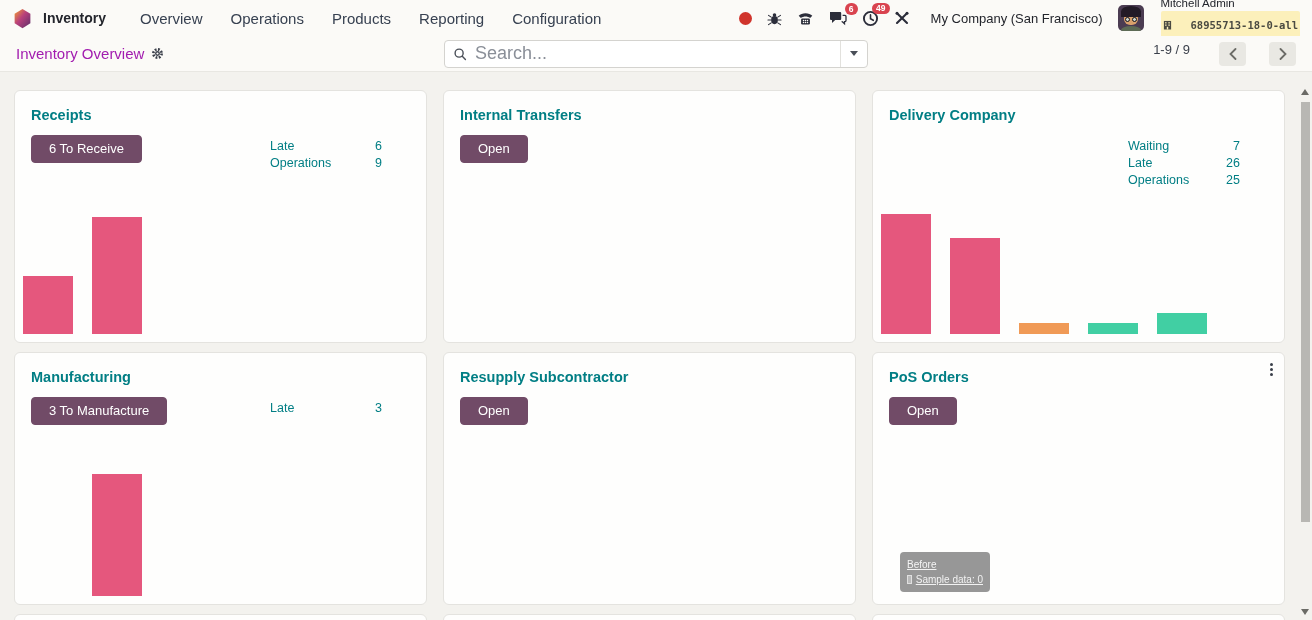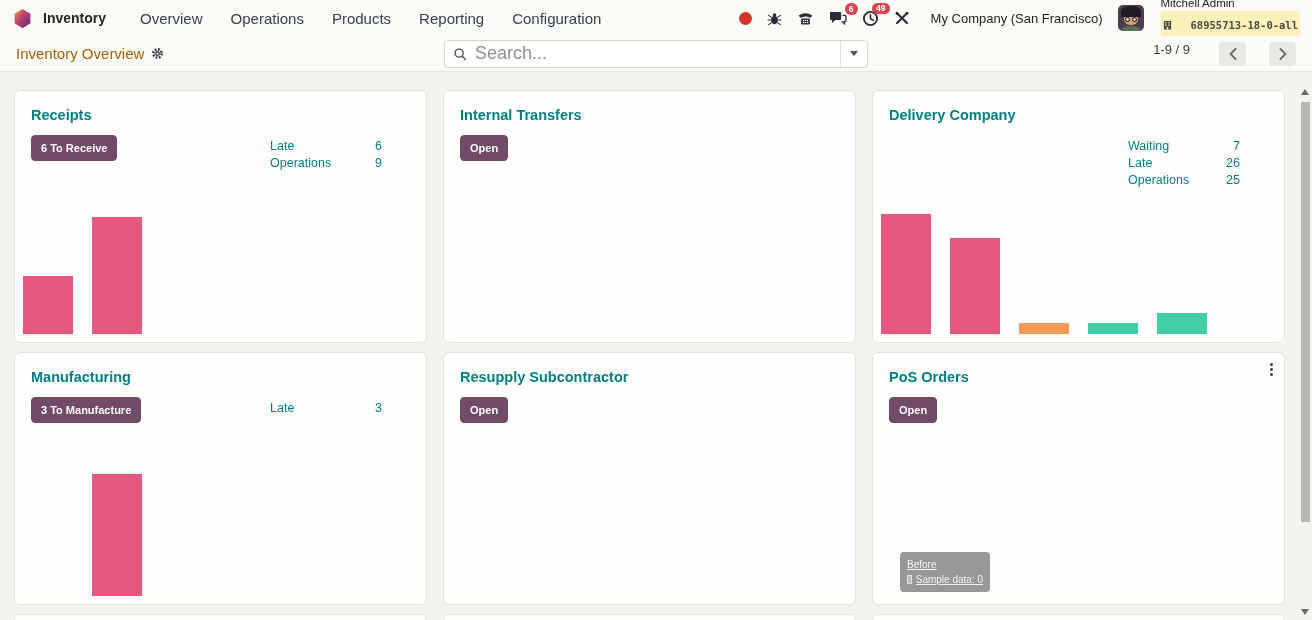--- a/index.html
+++ b/index.html
@@ -24,38 +24,38 @@
   .avatar .eye.l{left:7px;} .avatar .eye.r{left:14px;}
   .avatar .body{position:absolute;bottom:-3px;left:3px;right:3px;height:8px;background:#5d6b55;border-radius:50% 50% 0 0;}
   .userblock{display:flex;flex-direction:column;line-height:1.15;margin-left:2px;cursor:pointer;}
   .username{font-size:11.5px;color:#23252c;}
   .userdb{display:flex;align-items:center;gap:19px;background:#fcf0bb;padding:8px 2px;border-radius:2px;font-weight:bold;}
   .userdb span{font-family:"DejaVu Sans Mono",monospace;font-size:10.5px;color:#4a4a42;}
 
   
   .control-panel{position:absolute;top:36px;left:0;right:0;height:36px;background:#fbfaf7;border-bottom:1px solid #e8e7e2;display:flex;align-items:center;padding:0 16px;box-sizing:border-box;}
   .cp-title{display:flex;align-items:center;gap:7px;}
-  .cp-title h1{font-size:15px;font-weight:400;color:#a16207;margin:0;cursor:pointer;}
+  .cp-title h1{font-size:15px;font-weight:400;color:#a21caf;margin:0;cursor:pointer;}
   .gear-btn{display:inline-flex;cursor:pointer;}
   .searchbar{position:absolute;left:444px;width:424px;height:28px;background:#fff;border:1px solid #d4d3cf;border-radius:4px;display:flex;align-items:center;box-sizing:border-box;overflow:hidden;}
   .searchbar .mag{display:inline-flex;margin:0 6px 0 8px;}
   .searchbar input{flex:1;border:none;outline:none;font-size:18px;color:#4d7c0f;font-family:"Liberation Sans",sans-serif;background:transparent;}
   .searchbar input::placeholder{color:#8a8f98;}
   .search-caret{width:26px;align-self:stretch;border-left:1px solid #e2e1dd;display:flex;align-items:center;justify-content:center;cursor:pointer;}
   .search-caret i{width:0;height:0;border-left:4px solid transparent;border-right:4px solid transparent;border-top:5px solid #4a4f58;}
   .cp-right{margin-left:auto;display:flex;align-items:flex-start;gap:23px;}
   .pager-text{font-size:13px;color:#3a3f4a;margin-right:6px;}
   .pager-btn{width:27px;height:24px;background:#e9e8e3;border:none;border-radius:4px;display:flex;align-items:center;justify-content:center;cursor:pointer;}
 
   
   .content{position:absolute;top:72px;left:0;right:13px;bottom:0;background:#f3f2ee;padding:18px 14px;box-sizing:border-box;display:grid;grid-template-columns:repeat(3,1fr);grid-auto-rows:253px;gap:9px 16px;overflow:hidden;}
   .card{background:#fefefd;border:1px solid #e4e3df;border-radius:6px;position:relative;box-sizing:border-box;padding:15px 16px;}
   .card-title{margin:0 0 12px 0;font-size:14.5px;font-weight:700;color:#017e84;cursor:pointer;display:inline-block;}
   .btn-row{display:flex;gap:9px;}
-  .btn{font-family:"Liberation Sans",sans-serif;font-size:11px;font-weight:700;padding:6px 9px;border-radius:4px;cursor:pointer;line-height:1.1;}
+  .btn{font-family:"Liberation Sans",sans-serif;font-size:13px;font-weight:400;padding:6px 17px;border-radius:4px;cursor:pointer;line-height:1.1;}
   .btn.primary{background:#714b67;color:#fff;border:1px solid #714b67;}
   .btn.secondary{background:#efeeea;color:#3a3f4a;border:1px solid #c9c8c4;}
   .stats{position:absolute;top:47px;right:44px;width:112px;}
   .stat-row{display:flex;justify-content:space-between;font-size:12.5px;color:#017e84;line-height:17px;cursor:pointer;}
   .chart{position:absolute;left:8px;right:8px;bottom:8px;height:124px;}
   .chart .bar{position:absolute;bottom:0;width:50px;cursor:pointer;}
   .kebab{position:absolute;top:8px;right:9px;display:flex;flex-direction:column;gap:2px;cursor:pointer;padding:2px;}
   .kebab i{width:3px;height:3px;border-radius:50%;background:#3a3f4a;}
   .chart-tooltip{position:absolute;left:27px;bottom:12px;width:76px;background:rgba(125,125,125,.8);border-radius:4px;padding:5px 7px;color:#f2f2f2;font-size:10px;line-height:1.5;text-decoration:underline;}
   .chart-tooltip .tt-title{color:rgba(255,255,255,.9);}

